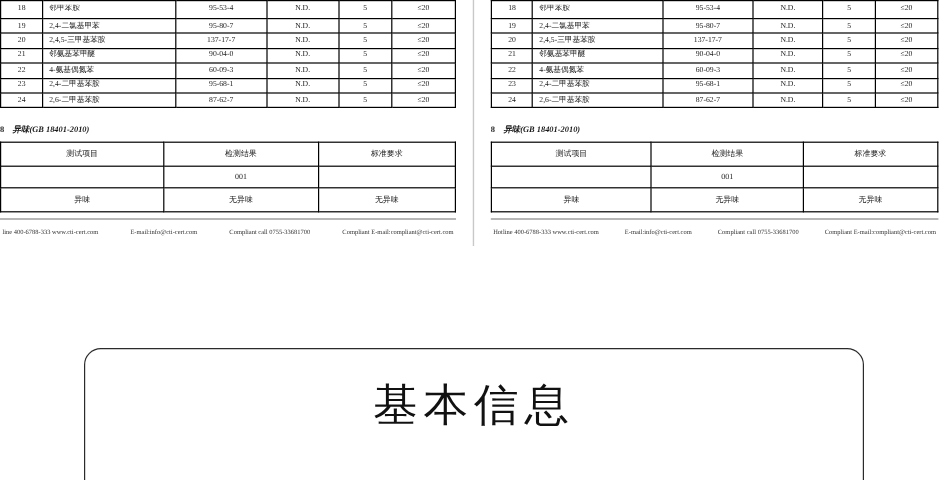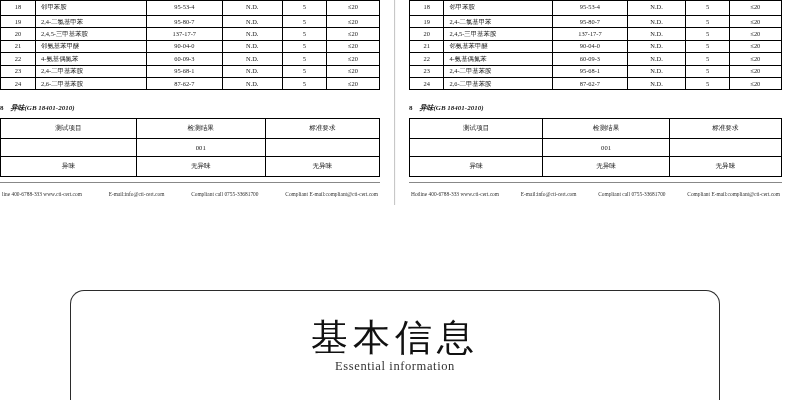--- a/index.html
+++ b/index.html
@@ -408,17 +408,16 @@
           <span>Compliant E-mail:compliant@cti-cert.com</span>
         </div>
       </div>
     </div>
 
     <div class="sheet-seam"></div>
   </div>
 
   <div class="banner">
     <div class="banner-title">基本信息</div>
-    <div class="banner-sub">Essential information</div>
 
   </div>
 
 </div>
 
 </body></html>

